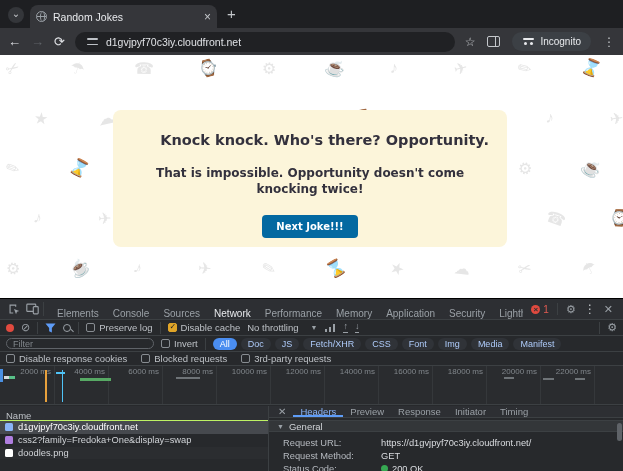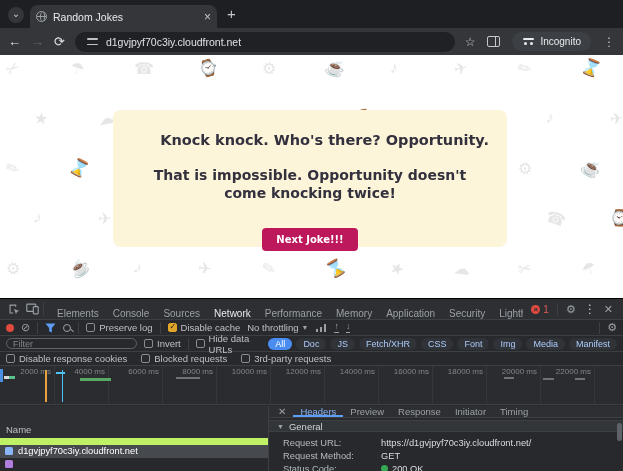--- a/index.html
+++ b/index.html
@@ -33,22 +33,22 @@
   .incog-ic { width:13px; height:9px; position:relative; display:inline-block; }
   .incog-ic:before { content:""; position:absolute; top:1px; left:1px; width:11px; height:2px; background:#e8eaed; border-radius:1px; }
   .incog-ic:after { content:""; position:absolute; top:4.5px; left:1.5px; width:3.5px; height:3.5px; border-radius:50%; background:#e8eaed; box-shadow:6px 0 0 #e8eaed; }
   .kebab { color:#c4c7cb; font-size:12px; letter-spacing:0; }
 
   
   .page { position:absolute; top:55px; left:0; right:0; height:243px; background:#fff; overflow:hidden; }
   .doodle { position:absolute; color:#e6e6e6; font-size:16px; user-select:none; }
   .joke-card { position:absolute; left:113px; top:55px; width:394px; height:137px; background:#fcf5da; border-radius:8px; text-align:center; padding:22px 18px 0; z-index:2; }
   .joke1 { font-family:"DejaVu Sans", sans-serif; font-weight:bold; font-size:14.5px; color:#33313d;text-align:right; }
-  .joke2 { font-family:"DejaVu Sans", sans-serif; font-weight:bold; font-size:14px; color:#33313d; margin:18px auto 12px; max-width:360px; line-height:1.3; }
-  .next-btn { margin-top:14px; background:#be185d; color:#fff; border:none; border-radius:4px; padding:6px 14px; font-family:"DejaVu Sans", sans-serif; font-weight:bold; font-size:10px; }
+  .joke2 { font-family:"DejaVu Sans", sans-serif; font-weight:bold; font-size:12px; color:#33313d; margin:18px auto 4px; max-width:360px; line-height:1.3; }
+  .next-btn { margin-top:14px; background:#0369a1; color:#fff; border:none; border-radius:4px; padding:6px 14px; font-family:"DejaVu Sans", sans-serif; font-weight:bold; font-size:10px; }
 
   
   .devtools { position:absolute; top:298px; left:0; right:0; bottom:0; background:#27292c; color:#bdc1c6; font-size:10px; border-top:1px solid #000; }
   .dt-tabbar { height:21px; display:flex; align-items:center; background:#2d2f33; border-bottom:1px solid #3c4043; padding:0 4px; gap:2px; }
   .dt-left-icons { display:flex; align-items:center; gap:6px; padding:0 4px; border-right:1px solid #3c4043; margin-right:4px; height:14px; }
   .dt-tabs { display:flex; align-items:center; height:100%; flex:1; overflow:hidden; }
   .dt-tab { padding:0 7px; height:100%; display:flex; align-items:center; gap:3px; color:#9aa0a6; white-space:nowrap;margin-top:8px; }
   .dt-tab.active { color:#e8eaed; box-shadow:inset 0 -2px 0 #5e9cf7; }
   .dt-right { display:flex; align-items:center; gap:8px; padding:0 6px; }
   .err-badge { display:flex; align-items:center; gap:3px; color:#e05b52; }
@@ -59,42 +59,42 @@
 
   .net-toolbar { height:16px; display:flex; align-items:center; gap:7px; padding:0 6px; border-bottom:1px solid #3c4043; }
   .rec-dot { width:8px; height:8px; border-radius:50%; background:#e04a3f; }
   .clear-ic { color:#9aa0a6; font-size:11px; line-height:1; }
   .search-ic { width:8px; height:8px; border:1.4px solid #9aa0a6; border-radius:50%; position:relative; }
   .search-ic:after { content:""; position:absolute; width:4px; height:1.4px; background:#9aa0a6; transform:rotate(45deg); right:-4px; bottom:-1px; }
   .chk { width:9px; height:9px; border:1px solid #888d92; border-radius:2px; display:inline-block; flex:0 0 auto; }
   .chk.on { background:#e0a528; border-color:#e0a528; position:relative; }
   .chk.on:after { content:"✓"; position:absolute; top:-2px; left:1px; font-size:8px; color:#202124; }
   .ckl { display:flex; align-items:center; gap:4px; font-size:9.5px; }
-  .ddown { display:flex; align-items:center; gap:3px; font-size:9.5px; }
+  .ddown { display:flex; align-items:center; gap:12px; font-size:9.5px; }
   .caret { font-size:7px; color:#9aa0a6; }
   .arr-ic { font-size:9px; color:#9aa0a6; border-bottom:1px solid #9aa0a6; line-height:1.1; }
   .spacer { flex:1; }
 
   .filter-row { height:16px; display:flex; align-items:center; gap:7px; padding:0 6px; border-bottom:1px solid #3c4043; }
   .filter-input { width:148px; height:11px; background:transparent; border:1px solid #5f6368; border-radius:6px; color:#dadce0; font-size:9px; padding:0 6px; font-family:"Liberation Sans",sans-serif; }
   .filter-input::placeholder { color:#80868b; }
   .pills { display:flex; align-items:center; gap:4px; }
   .pill { font-size:9px; color:#aecbfa; border-radius:7px; padding:1px 7px; background:#303338; white-space:nowrap; }
   .pill.active { background:#4a8df0; color:#fff; }
 
   .blocked-row { height:14px; display:flex; align-items:center; gap:14px; padding:0 6px; border-bottom:1px solid #3c4043; }
 
   .timeline { position:relative; height:39px; border-bottom:1px solid #3c4043; background:#2a2c2f; overflow:hidden; }
   .tick-line { position:absolute; top:0; bottom:0; width:1px; background:#35383b; }
   .tick-label { position:absolute; top:1px; font-size:8px; color:#80868b; transform:translateX(-100%); padding-right:3px; white-space:nowrap; }
   .tl-mark { position:absolute; }
 
   .net-body { position:absolute; top:107px; left:0; right:0; bottom:0; display:flex; }
   .req-list { width:269px; border-right:1px solid #3c4043; display:flex; flex-direction:column; }
-  .req-header { height:15px; line-height:15px; padding:16px 6px; border-bottom:7px solid #bef264; background:#2d2f33; color:#bdc1c6; font-size:9.5px; }
+  .req-header { height:15px; line-height:15px; padding:2px 6px; border-bottom:1px solid #bef264; background:#2d2f33; color:#bdc1c6; font-size:9.5px; }
   .req-row { height:12.8px; display:flex; align-items:center; gap:5px; padding:0 5px; font-size:9.3px; color:#d0d3d7; white-space:nowrap; overflow:hidden; }
   .req-row:nth-child(odd) { background:#2b2d30; }
   .req-row.selected { background:#46494e; color:#fff; }
   .req-ic { width:8px; height:8px; border-radius:1.5px; flex:0 0 auto; }
 
   .detail { flex:1; position:relative; display:flex; flex-direction:column; overflow:hidden; }
   .detail-tabs { height:16px; display:flex; align-items:center; gap:2px; border-bottom:1px solid #3c4043; background:#2d2f33; padding:0 4px; }
   .detail-x { color:#9aa0a6; font-size:10px; padding:0 5px; }
   .dtab { padding:0 7px; height:100%; display:flex; align-items:center; color:#9aa0a6; font-size:9.5px; }
   .dtab.active { color:#8ab4f8; box-shadow:inset 0 -2px 0 #5e9cf7; }
@@ -289,24 +289,20 @@
       <span class="gear">⚙</span>
     </div>
 
     <div class="filter-row">
       <input class="filter-input" placeholder="Filter" style="">
       <label class="ckl">
         <span class="chk"></span>
         <span>Invert</span>
       </label>
       <span class="vdiv"></span>
-      <label class="ckl">
-        <span class="chk"></span>
-        <span>Hide data URLs</span>
-      </label>
       <div class="pills" id="pills">
           <span class="pill active">All</span>
           <span class="pill">Doc</span>
           <span class="pill">JS</span>
           <span class="pill">Fetch/XHR</span>
           <span class="pill">CSS</span>
           <span class="pill">Font</span>
           <span class="pill">Img</span>
           <span class="pill">Media</span>
           <span class="pill">Manifest</span>
@@ -367,20 +363,21 @@
     <div class="net-body">
       <div class="req-list">
         <div class="req-header">Name</div>
         <div id="req-rows">
             <div class="req-row selected">
               <span class="req-ic" style="background: rgb(138, 180, 248);"></span>
               <span>d1gvjpyf70c3iy.cloudfront.net</span>
             </div>
             <div class="req-row">
               <span class="req-ic" style="background: rgb(176, 126, 224);"></span>
+              <span>css2?family=Fredoka+One&amp;display=swap</span>
             </div>
             <div class="req-row">
               <span class="req-ic" style="background: rgb(255, 255, 255);"></span>
               <span>doodles.png</span>
             </div>
           </div>
       </div>
       <div class="detail">
         <div class="detail-tabs">
           <span class="detail-x">✕</span>

